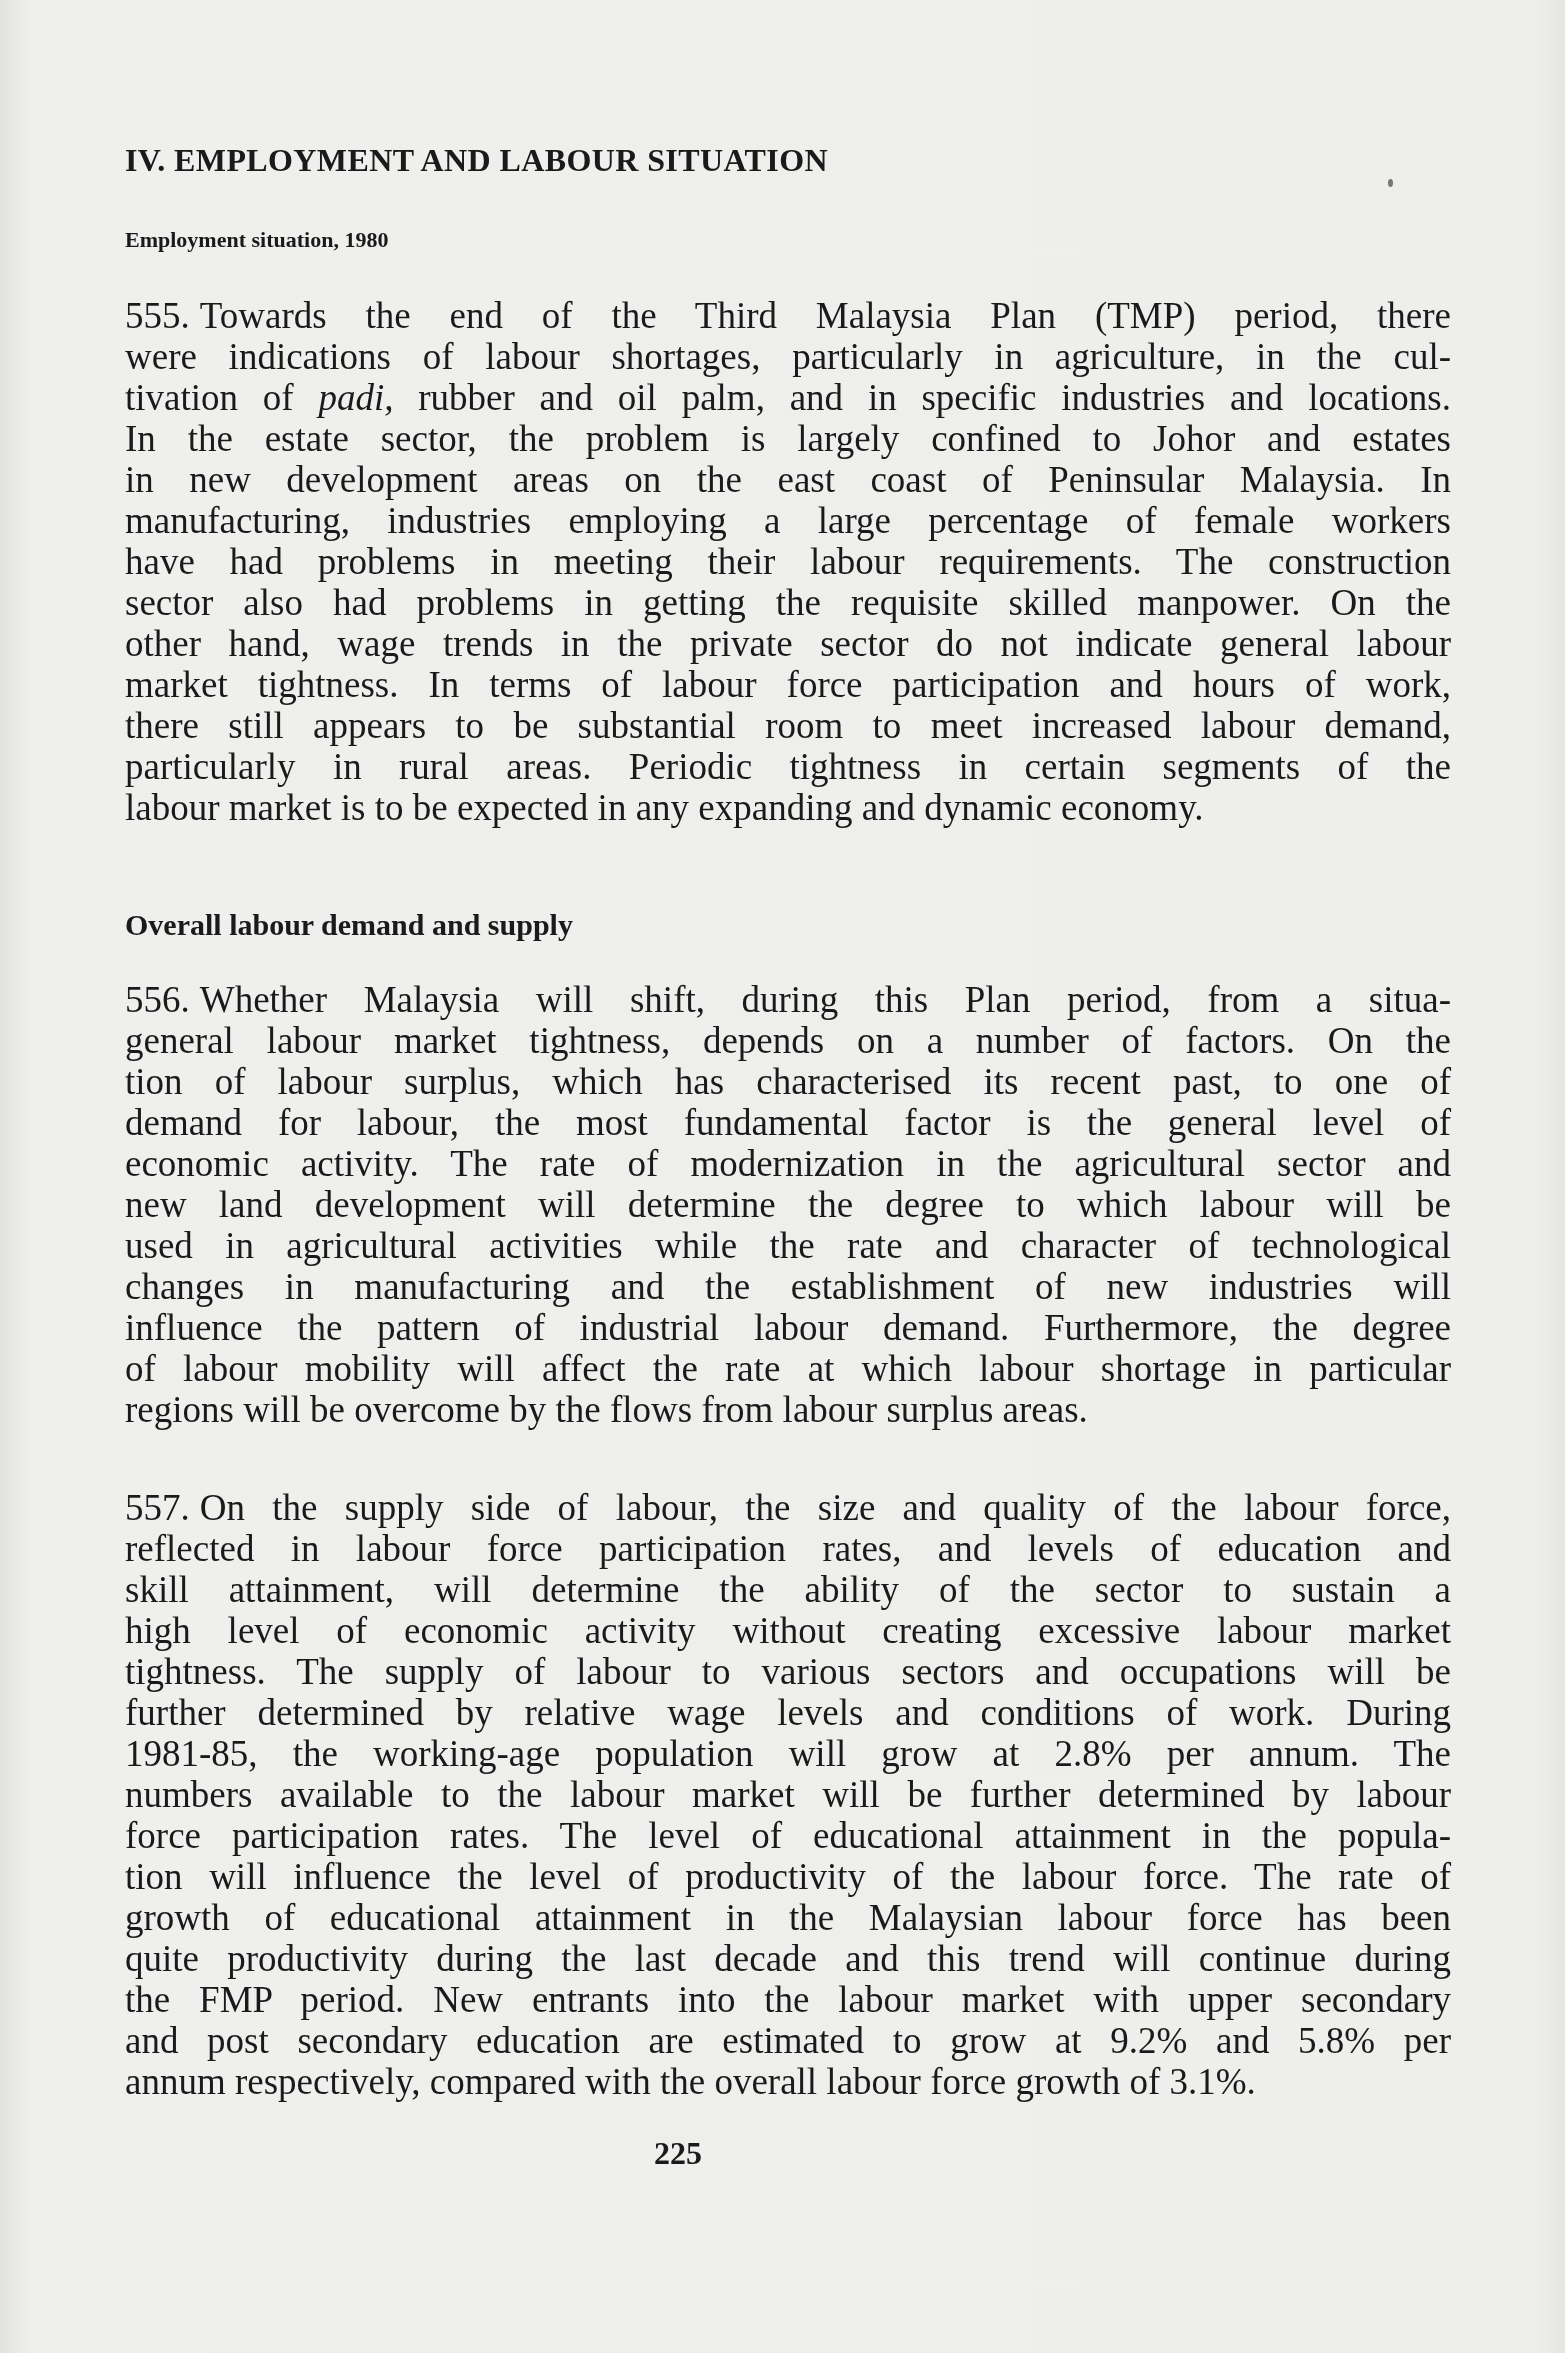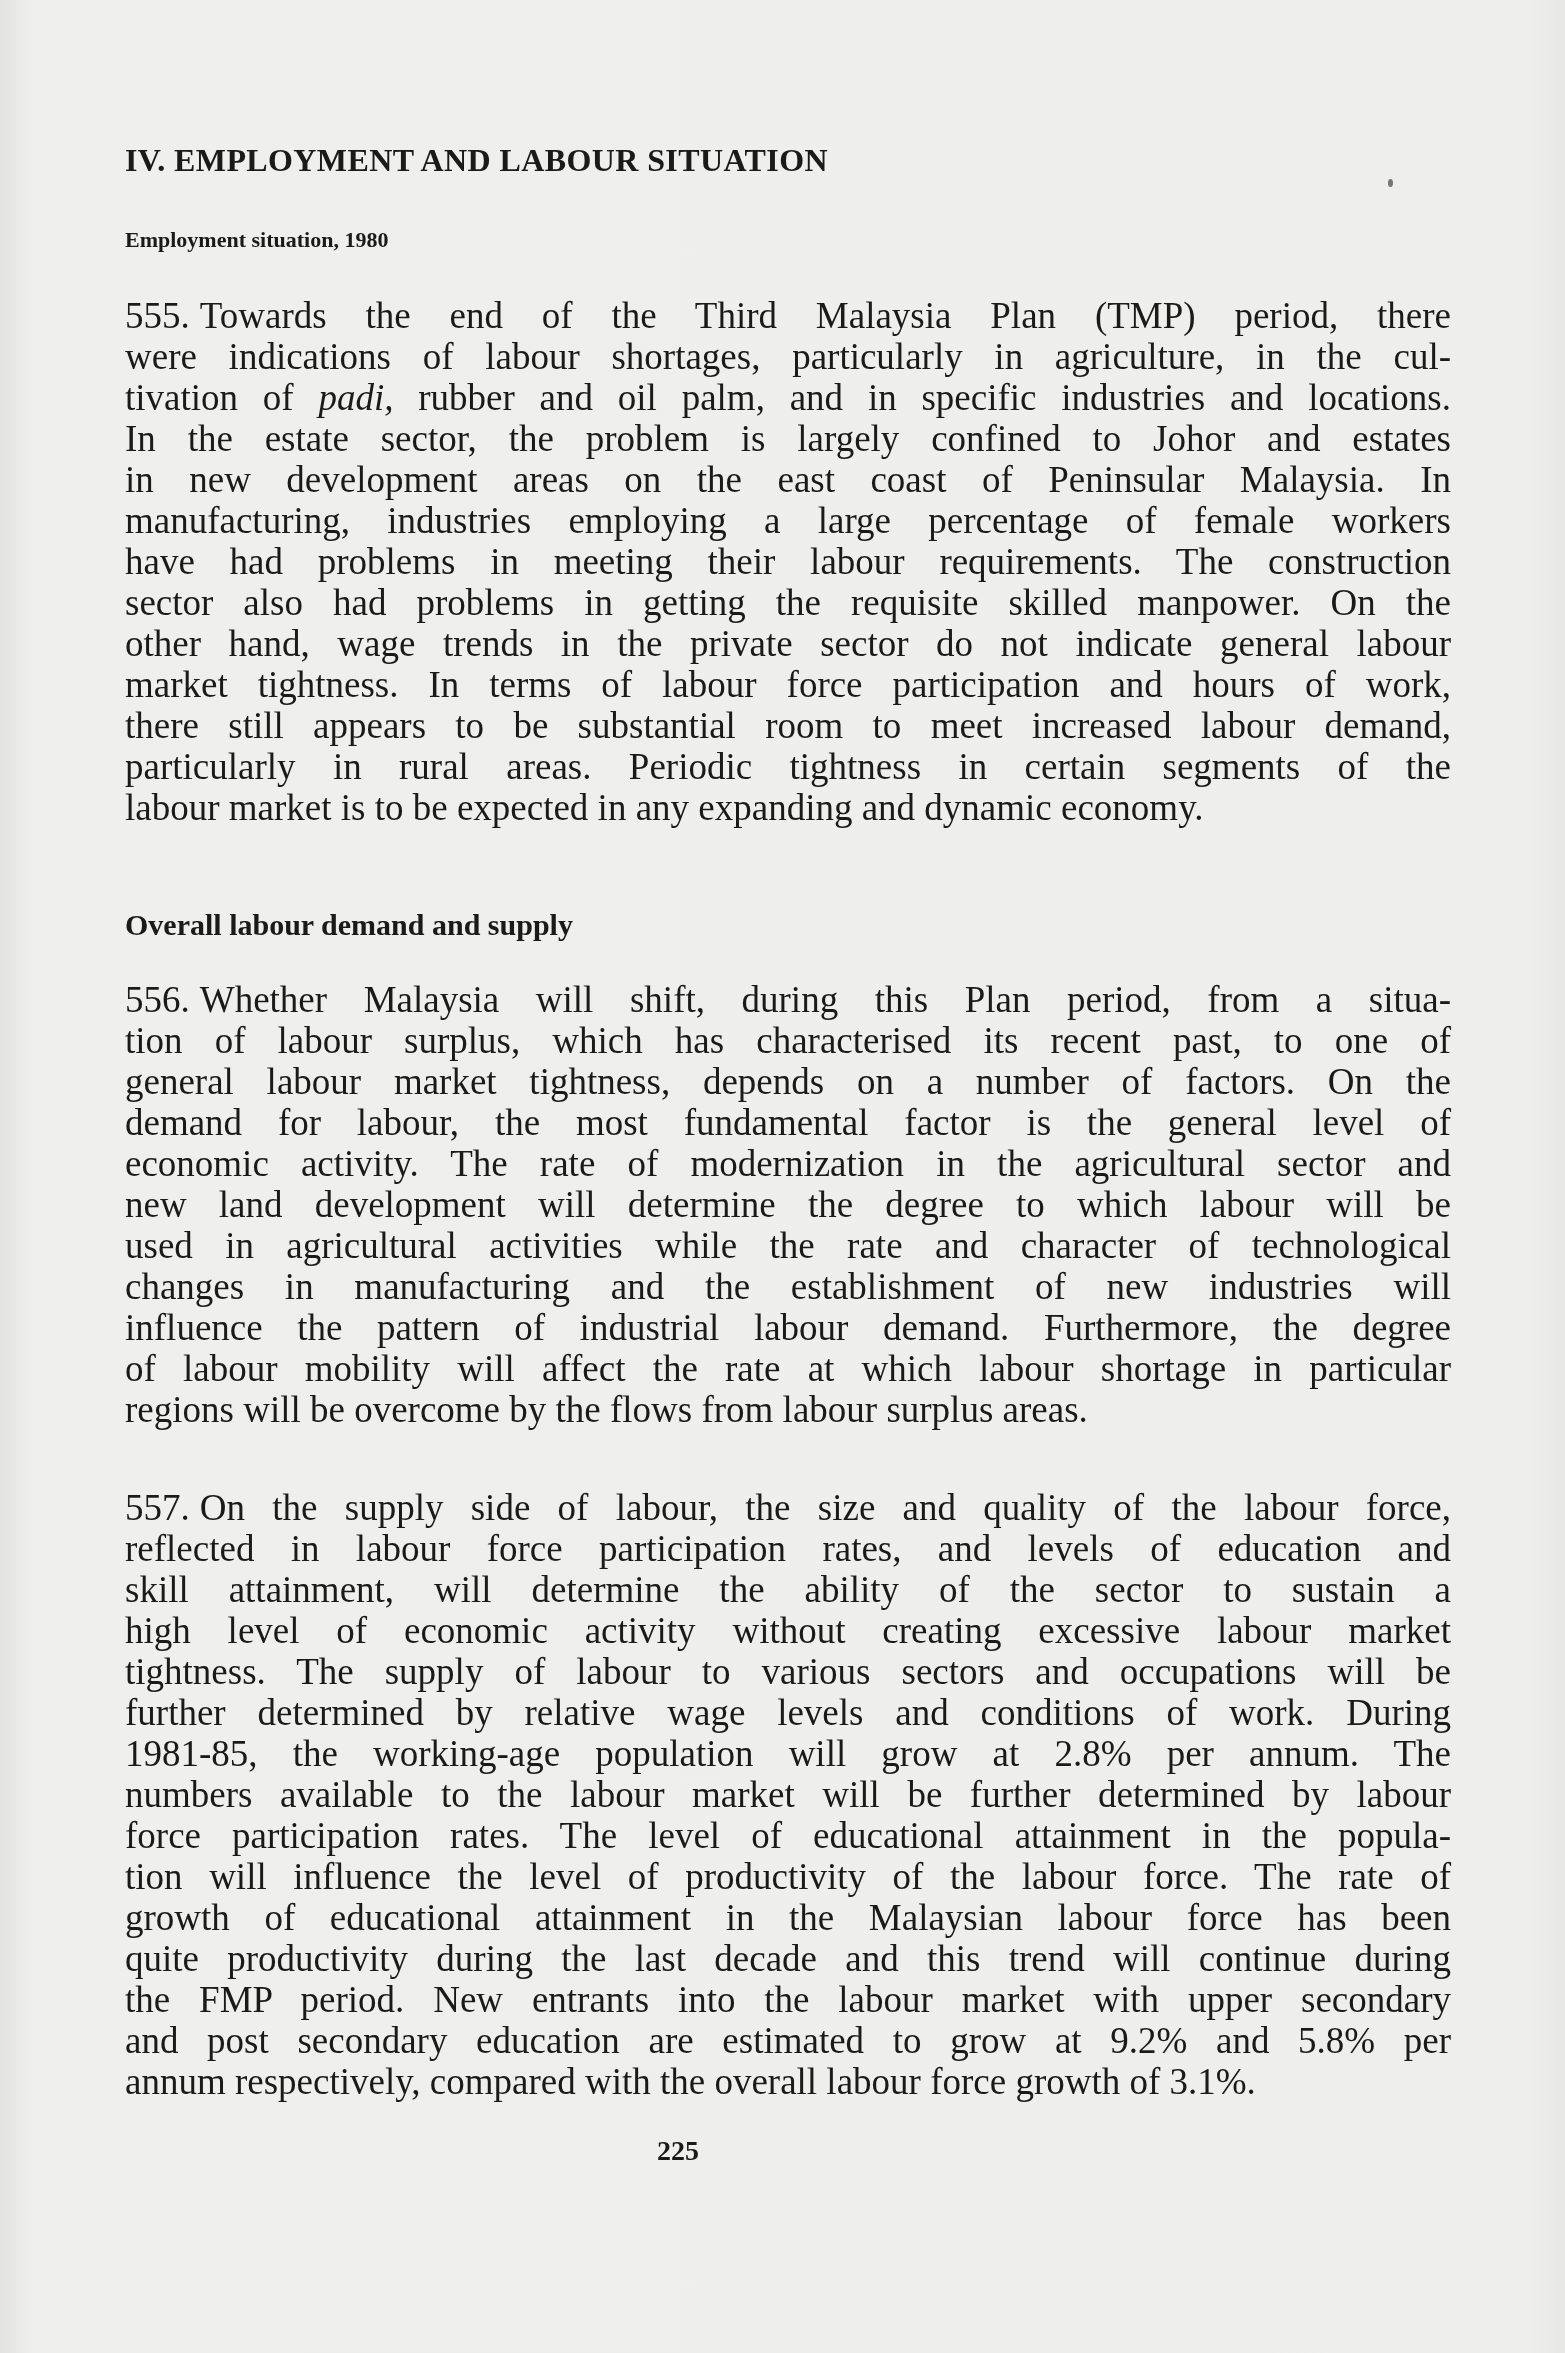--- a/index.html
+++ b/index.html
@@ -37,21 +37,21 @@
       white-space: nowrap;
     }
     .para .line.last { text-align-last: left; }
     .para .num { margin-right: 10px; }
     #p555 { top: 295px; }
     #p556 { top: 979px; }
     #p557 { top: 1487px; }
     .sub-title.second { top: 908px; font-size: 30px; }
     .page-number {
       position: absolute; left: 0; width: 1356px; top: 2135px;
-      text-align: center; font-size: 28px; font-weight: bold;
+      text-align: center; font-size: 32px; font-weight: bold;
     }
     .speck { position: absolute; width: 4.8px; height: 8px; background: #777; border-radius: 50%; }
   </style>
 </head>
 <body>
 
 <div class="page">
   <h1 class="section-title">IV. EMPLOYMENT AND LABOUR SITUATION</h1>
 
   <h2 class="sub-title">Employment situation, 1980</h2>
@@ -67,22 +67,22 @@
       <span class="line">other hand, wage trends in the private sector do not indicate general labour</span>
       <span class="line">market tightness. In terms of labour force participation and hours of work,</span>
       <span class="line">there still appears to be substantial room to meet increased labour demand,</span>
       <span class="line">particularly in rural areas. Periodic tightness in certain segments of the</span>
       <span class="line last">labour market is to be expected in any expanding and dynamic economy.</span>
     </div>
 
   <h2 class="sub-title second">Overall labour demand and supply</h2>
   <div class="para" id="p556">
       <span class="line"><span class="num">556.</span>Whether Malaysia will shift, during this Plan period, from a situa-</span>
+      <span class="line">general labour market tightness, depends on a number of factors. On the</span>
       <span class="line">tion of labour surplus, which has characterised its recent past, to one of</span>
-      <span class="line">general labour market tightness, depends on a number of factors. On the</span>
       <span class="line">demand for labour, the most fundamental factor is the general level of</span>
       <span class="line">economic activity. The rate of modernization in the agricultural sector and</span>
       <span class="line">new land development will determine the degree to which labour will be</span>
       <span class="line">used in agricultural activities while the rate and character of technological</span>
       <span class="line">changes in manufacturing and the establishment of new industries will</span>
       <span class="line">influence the pattern of industrial labour demand. Furthermore, the degree</span>
       <span class="line">of labour mobility will affect the rate at which labour shortage in particular</span>
       <span class="line last">regions will be overcome by the flows from labour surplus areas.</span>
     </div>
   <div class="para" id="p557">

